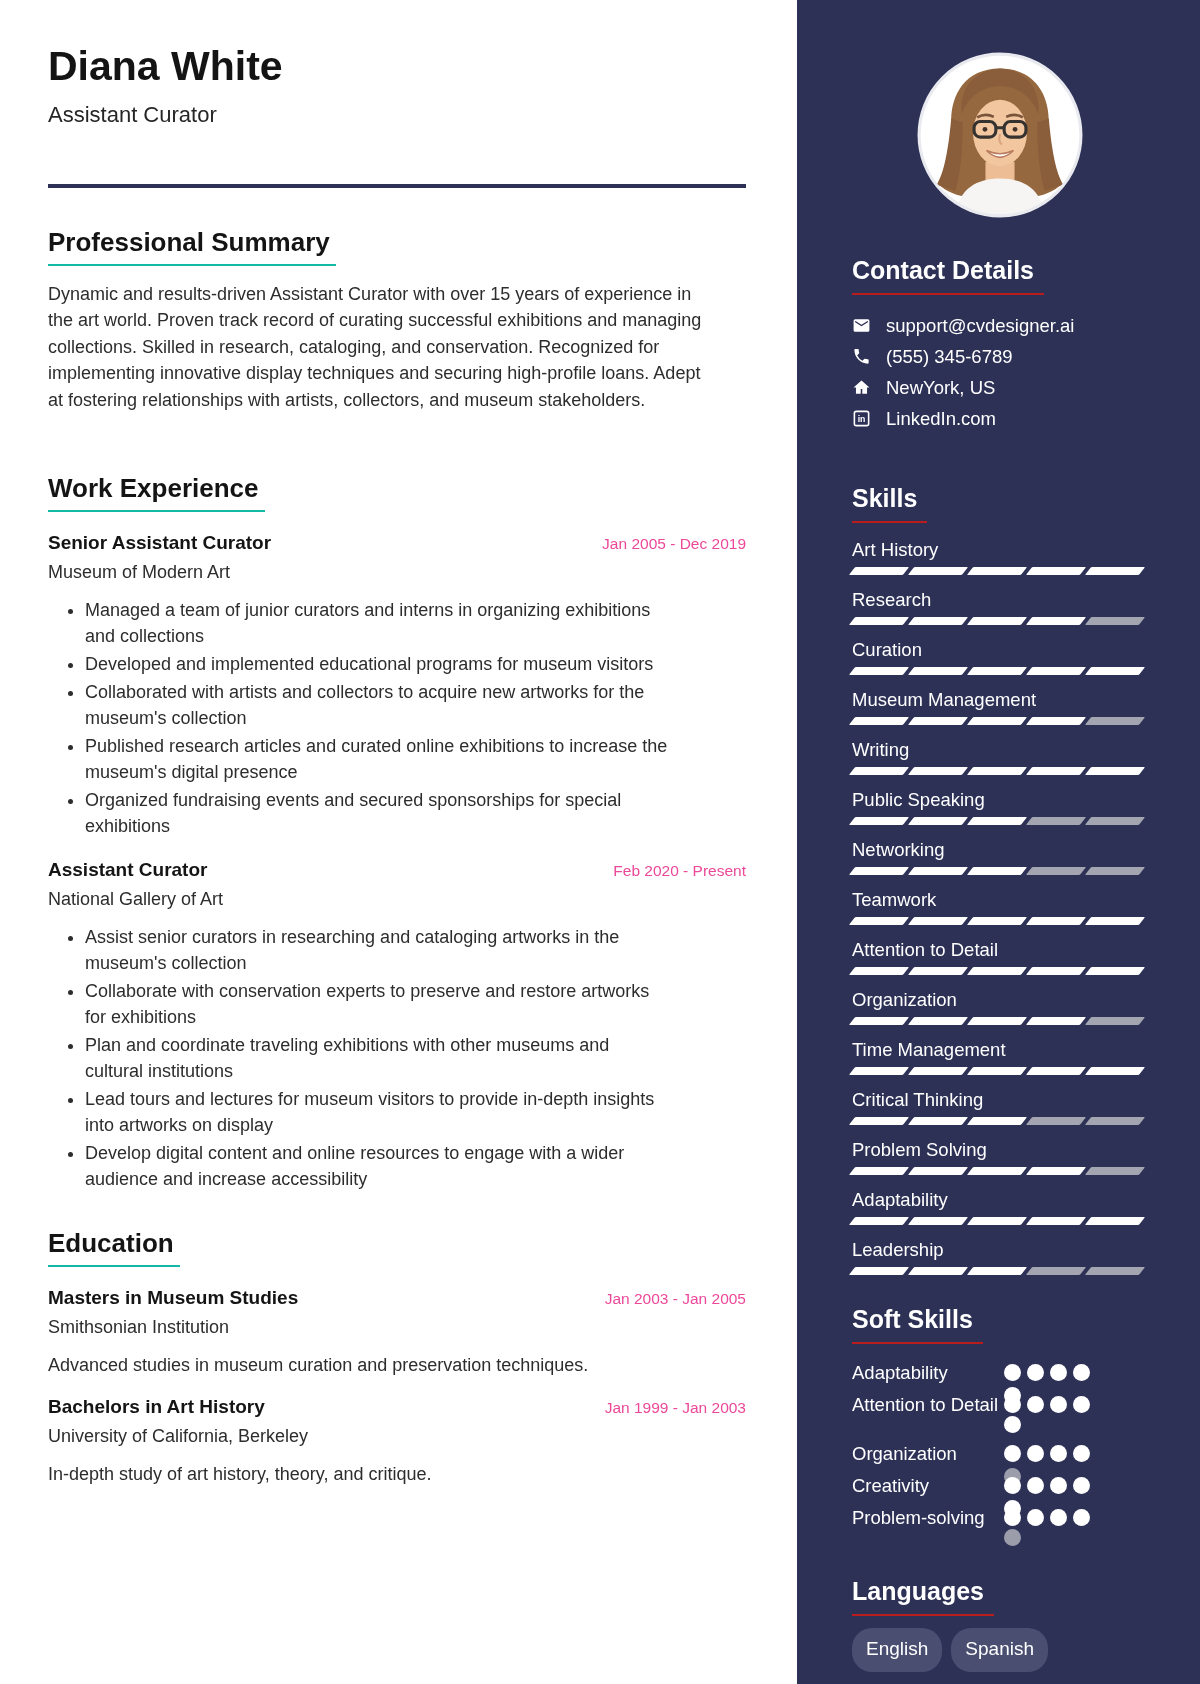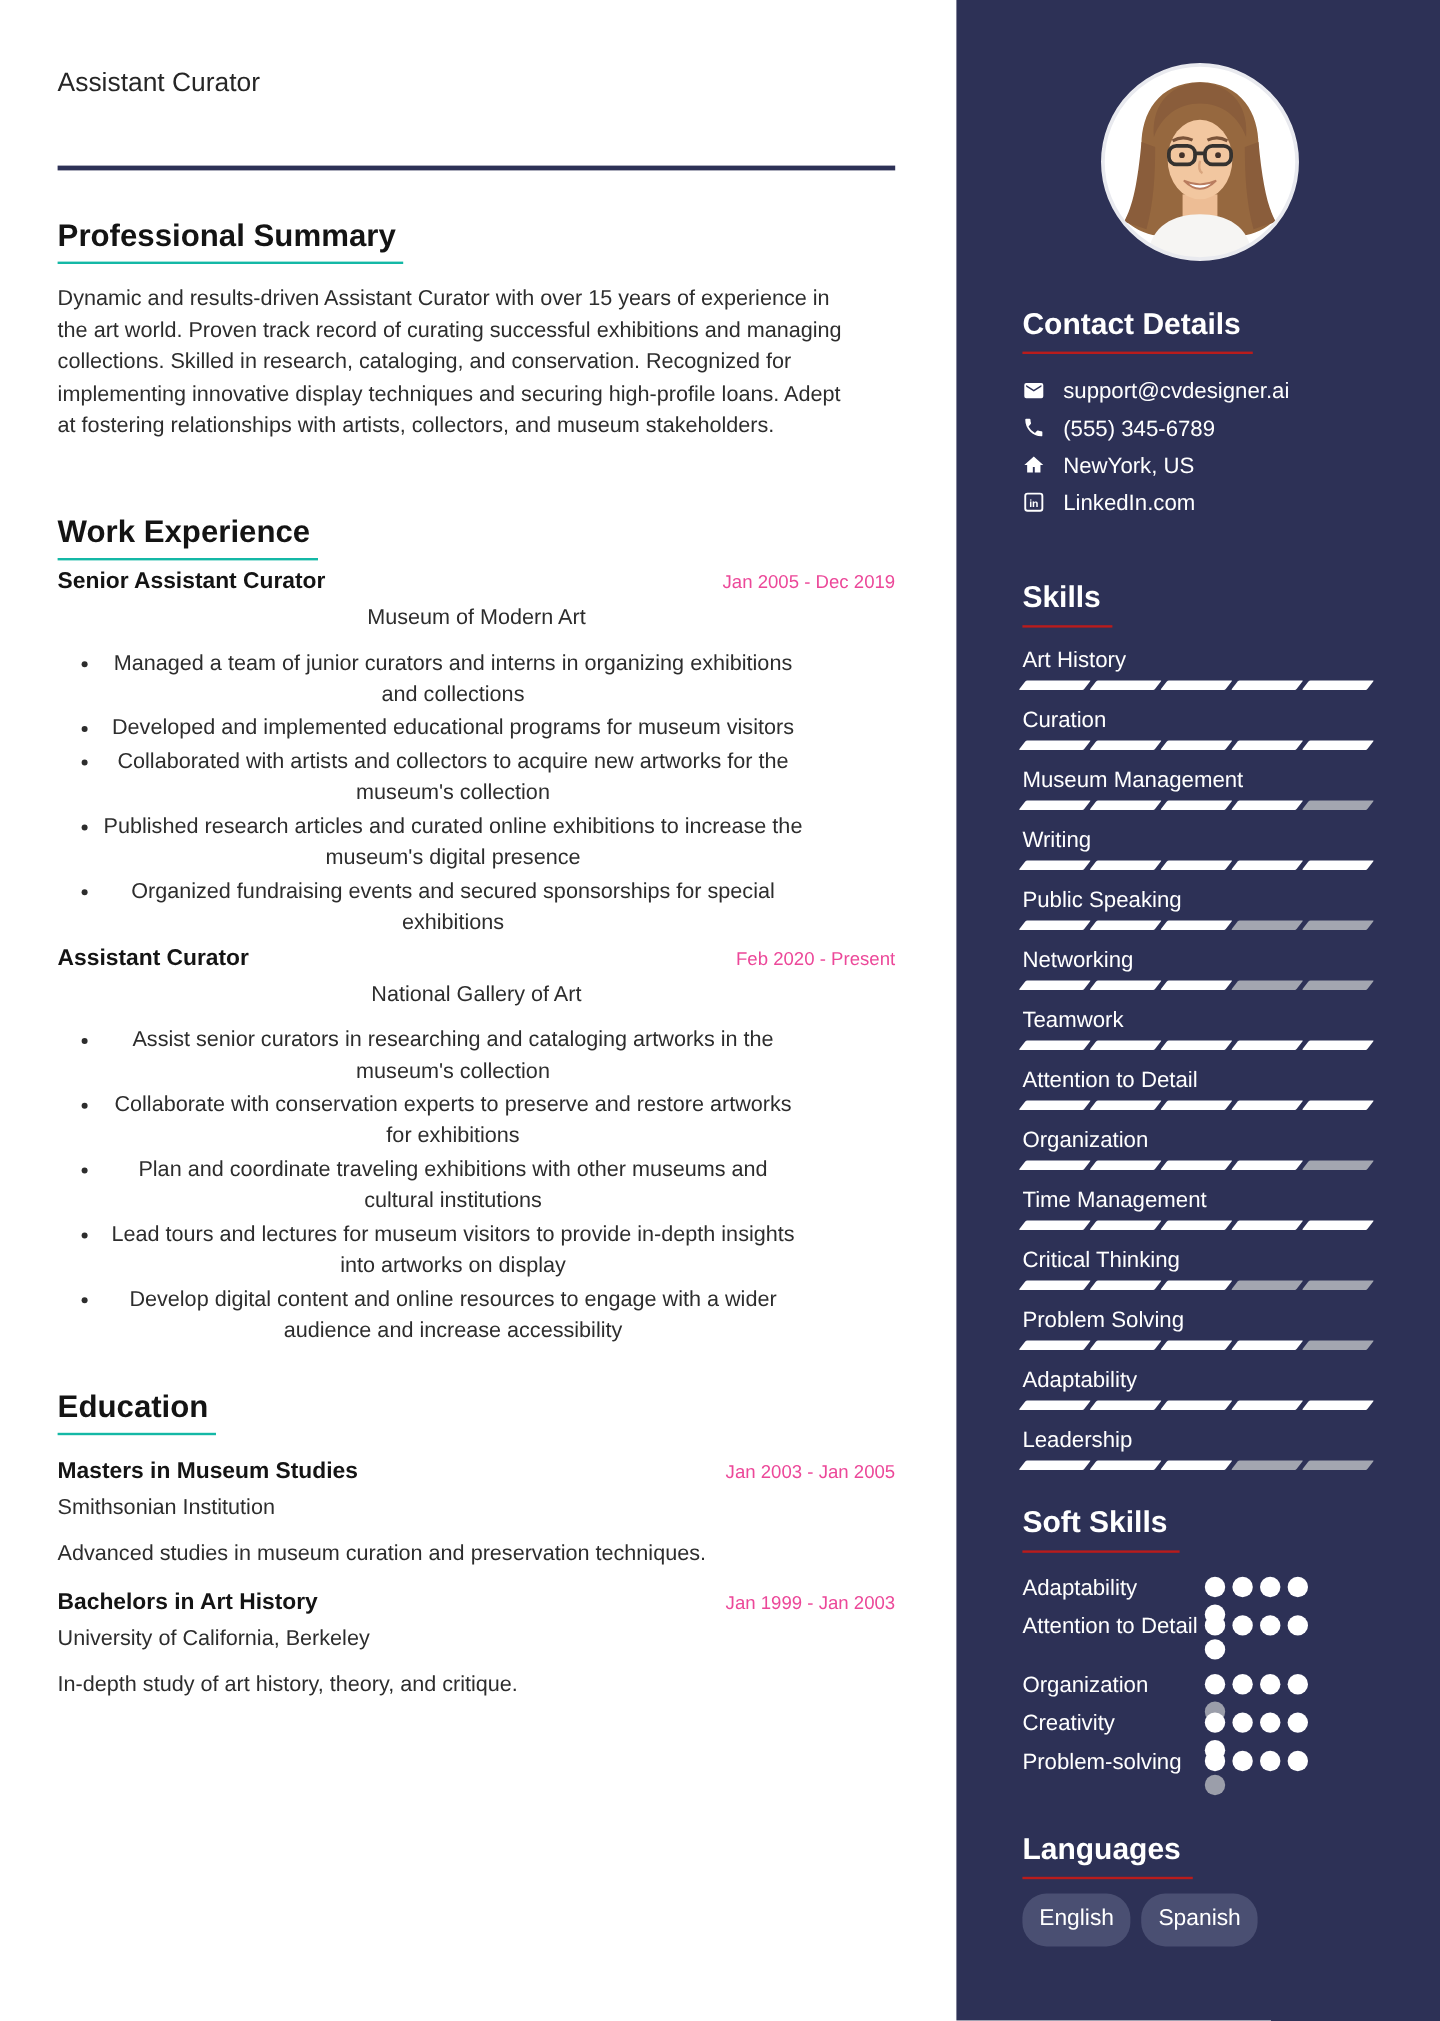--- a/index.html
+++ b/index.html
@@ -9,21 +9,21 @@
   .main{position:absolute;left:0;top:0;width:797px;box-sizing:border-box;
         padding:44px 51px 0 48px;}
   .person-name{margin:0;font-size:41px;font-weight:700;color:#141414;line-height:1.12;}
   .person-title{font-size:22px;color:#262626;margin-top:12px;line-height:26px;}
   .divider{height:4px;background:var(--accent,#2d3156);margin-top:56px;}
   h2.sec-h{display:inline-block;font-size:26px;font-weight:700;color:#141414;margin:0;
         padding:0 6px 7px 0;border-bottom:2px solid #14b8a6;line-height:30px;}
   .sec-summary{margin-top:39px;}
   .summary-text{margin:15px 0 0;font-size:18px;line-height:26.5px;color:#2d2d2d;width:663px;}
   .sec-work{margin-top:60px;}
-  .job{margin-top:7px;text-align:center;}
+  .job{margin-top:20px;}
   .job-head{display:flex;justify-content:space-between;align-items:baseline;}
   .j-title{font-size:19px;font-weight:700;color:#141414;line-height:22px;}
   .j-dates{font-size:15.5px;color:#ec4899;}
   .j-company{font-size:18px;color:#2d2d2d;margin-top:7px;line-height:22px;}
   ul.bullets{margin:14px 0 0;padding:0 0 0 37px;}
   ul.bullets li{font-size:18px;line-height:26px;color:#2d2d2d;margin:0 0 2px 0;max-width:585px;}
   .sec-edu{margin-top:36px;}
   .edu{margin-top:20px;}
   .e-degree{font-size:19px;font-weight:700;color:#141414;line-height:22px;}
   .e-school{font-size:18px;color:#2d2d2d;margin-top:7px;line-height:22px;}
@@ -64,20 +64,21 @@
   .pill-row{display:flex;gap:9px;margin-top:12px;}
   .pill{background:var(--pill-bg,#4a4f72);color:#fff;font-size:19px;line-height:20px;
         padding:11px 14px 13px;border-radius:20px;}
 </style>
 </head>
 <body>
 
 <div class="page" style="--accent: #2d3156; --sidebar-bg: #2d3156; --bar-filled: #ffffff; --bar-empty: #a3a6b0; --dot-filled: #ffffff; --dot-empty: #9b9eaa; --pill-bg: #4a4f72;">
 
   <div class="main">
+    <h1 class="person-name">Diana White</h1>
     <div class="person-title">Assistant Curator</div>
     <div class="divider"></div>
 
     <section class="sec-summary">
       <h2 class="sec-h">Professional Summary</h2>
       <p class="summary-text">Dynamic and results-driven Assistant Curator with over 15 years of experience in the art world. Proven track record of curating successful exhibitions and managing collections. Skilled in research, cataloging, and conservation. Recognized for implementing innovative display techniques and securing high-profile loans. Adept at fostering relationships with artists, collectors, and museum stakeholders.</p>
     </section>
 
     <section class="sec-work">
       <h2 class="sec-h">Work Experience</h2>
@@ -220,20 +221,30 @@
     <div class="s-name">Art History</div>
     <div class="s-bar">
               <div class="seg on"></div>
               <div class="seg on"></div>
               <div class="seg on"></div>
               <div class="seg on"></div>
               <div class="seg on"></div>
             </div>
   </div>
 
+  <div class="skill">
+    <div class="s-name">Research</div>
+    <div class="s-bar">
+              <div class="seg on"></div>
+              <div class="seg on"></div>
+              <div class="seg on"></div>
+              <div class="seg on"></div>
+              <div class="seg off"></div>
+            </div>
+  </div>
 
   <div class="skill">
     <div class="s-name">Curation</div>
     <div class="s-bar">
               <div class="seg on"></div>
               <div class="seg on"></div>
               <div class="seg on"></div>
               <div class="seg on"></div>
               <div class="seg on"></div>
             </div>

